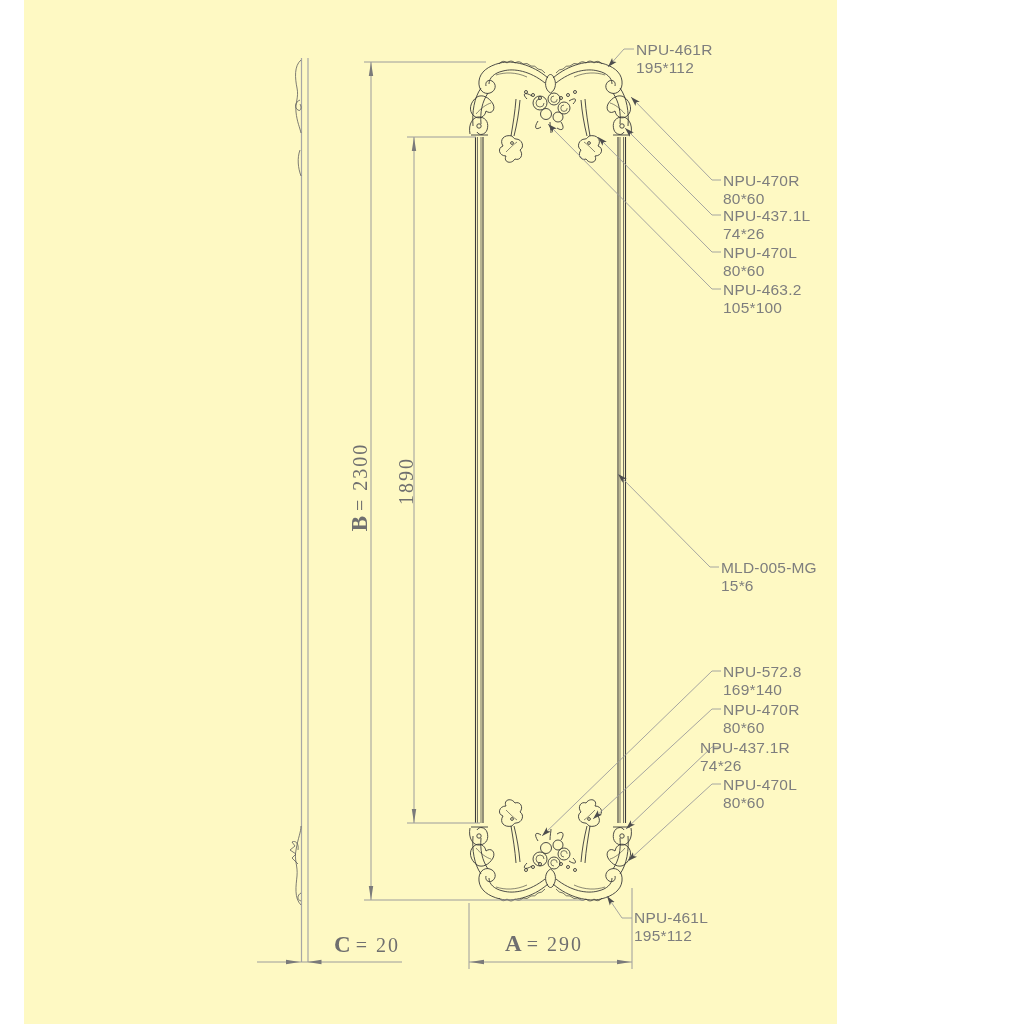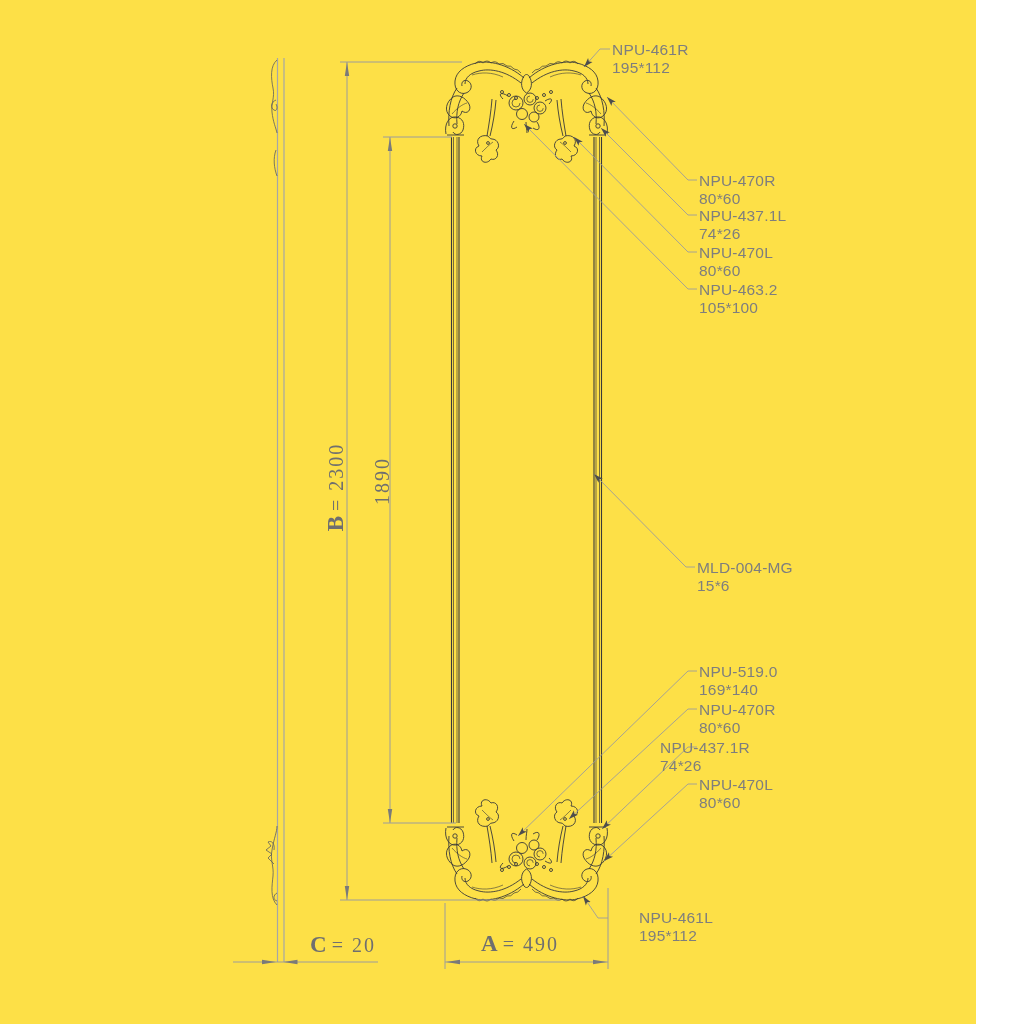--- a/index.html
+++ b/index.html
@@ -1,17 +1,17 @@
 <!DOCTYPE html>
 <html><head>
 <meta charset="utf-8">
 <style>
   html,body{margin:0;padding:0;background:#ffffff;}
-  .canvas{position:relative;width:976px;height:1024px;background:#fde047;overflow:hidden;
-          font-family:"Liberation Sans",sans-serif;}
+  .canvas{position:relative;width:813px;height:1024px;background:#fef9c3;overflow:hidden;
+          font-family:"Liberation Sans",sans-serif;margin-left:24px;}
   svg{position:absolute;left:0;top:0;}
   .part-label{position:absolute;font-size:15.5px;line-height:17.5px;color:#7e7e7e;
               letter-spacing:0.2px;white-space:nowrap;}
   .dim-text{position:absolute;font-family:"Liberation Serif",serif;color:#6f6f6f;
             white-space:nowrap;}
   .dim-vertical{transform:rotate(-90deg);transform-origin:center center;text-align:center;}
   .dim-letter{font-weight:700;font-size:23px;letter-spacing:1px;}
   .dim-eq{font-size:20px;letter-spacing:2px;}
   .dim-num{font-size:20px;letter-spacing:2px;}
 </style>
@@ -160,53 +160,53 @@
   </div>
   <div class="part-label" style="left:699px;top:244px">
     <div>NPU-470L</div>
     <div>80*60</div>
   </div>
   <div class="part-label" style="left:699px;top:281px">
     <div>NPU-463.2</div>
     <div>105*100</div>
   </div>
   <div class="part-label" style="left:697px;top:559px">
-    <div>MLD-004-MG</div>
+    <div>MLD-005-MG</div>
     <div>15*6</div>
   </div>
   <div class="part-label" style="left:699px;top:663px">
-    <div>NPU-519.0</div>
+    <div>NPU-572.8</div>
     <div>169*140</div>
   </div>
   <div class="part-label" style="left:699px;top:701px">
     <div>NPU-470R</div>
     <div>80*60</div>
   </div>
-  <div class="part-label" style="left:660px;top:739px">
+  <div class="part-label" style="left:676px;top:739px">
     <div>NPU-437.1R</div>
     <div>74*26</div>
   </div>
   <div class="part-label" style="left:699px;top:776px">
     <div>NPU-470L</div>
     <div>80*60</div>
   </div>
-  <div class="part-label" style="left:639px;top:909px">
+  <div class="part-label" style="left:610px;top:909px">
     <div>NPU-461L</div>
     <div>195*112</div>
   </div>
 
   <div class="dim-text dim-vertical" style="left:262px;top:473px;width:150px;height:28px">
     <span class="dim-letter">B</span>
     <span class="dim-eq">= 2300</span>
   </div>
   <div class="dim-text dim-vertical" style="left:352px;top:468px;width:64px;height:26px">
     <span class="dim-num">1890</span>
   </div>
   <div class="dim-text" style="left:310px;top:932px">
     <span class="dim-letter">C</span>
     <span class="dim-eq">= 20</span>
   </div>
   <div class="dim-text" style="left:481px;top:931px">
     <span class="dim-letter">A</span>
-    <span class="dim-eq">= 490</span>
+    <span class="dim-eq">= 290</span>
   </div>
 
 </div>
 
 </body></html>

